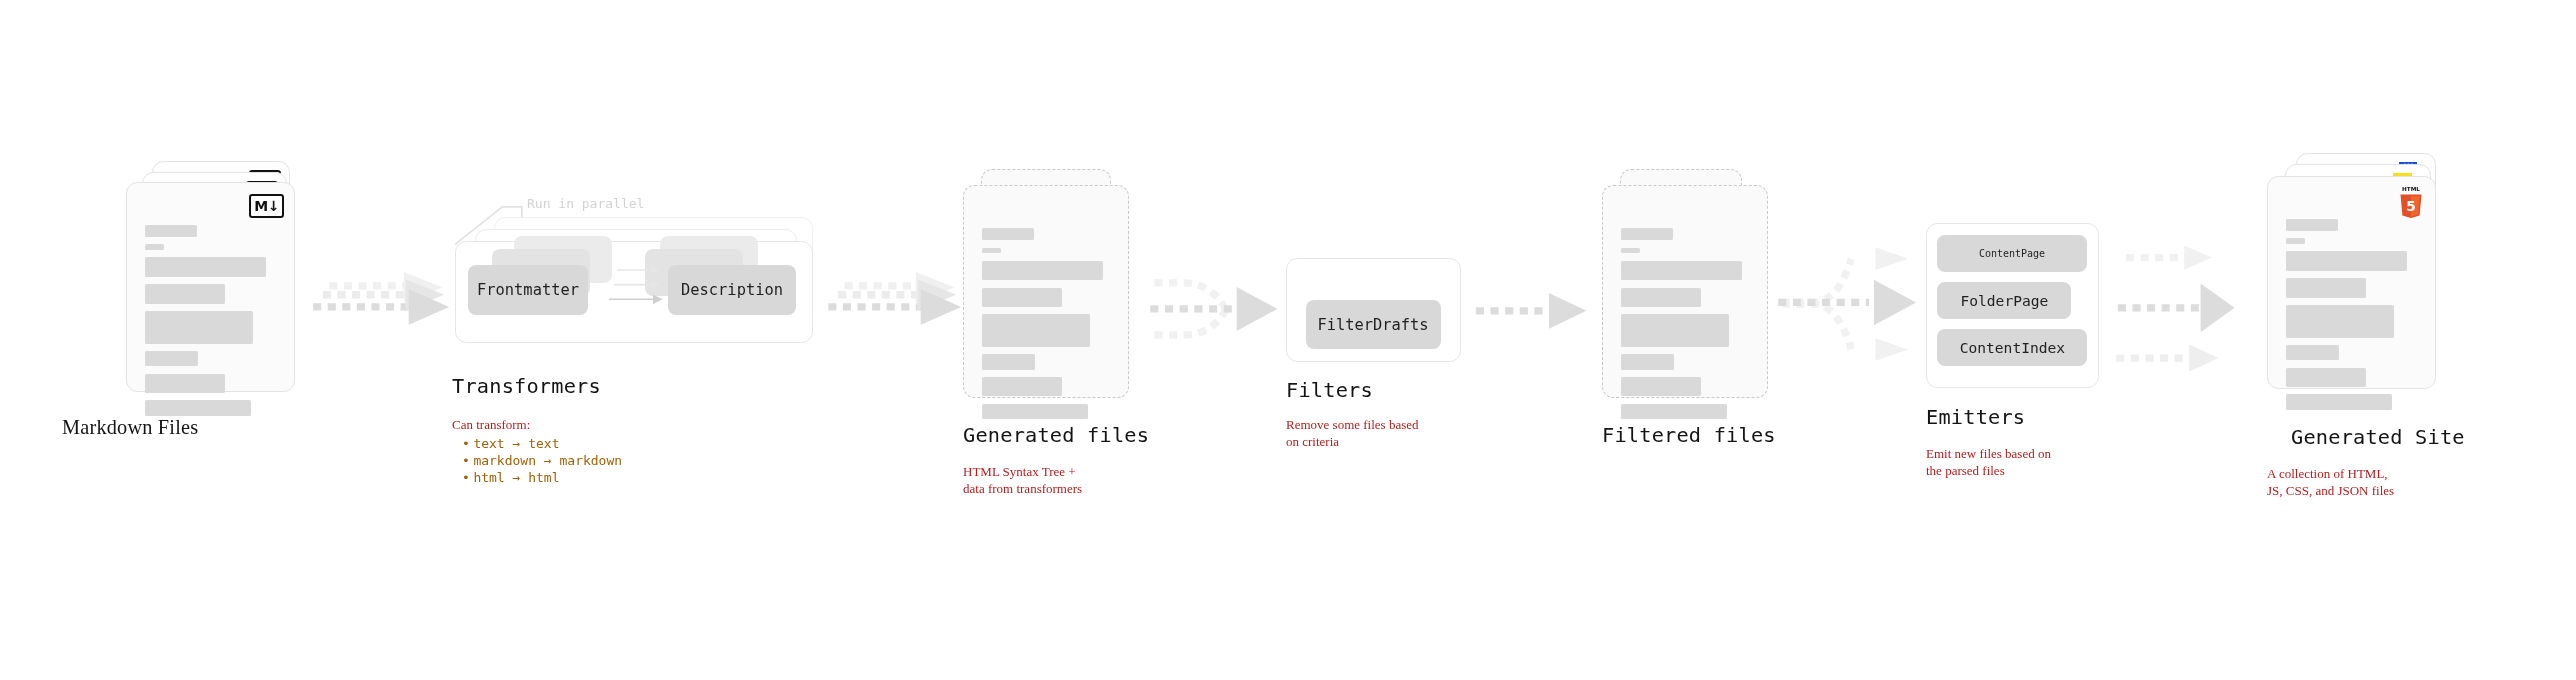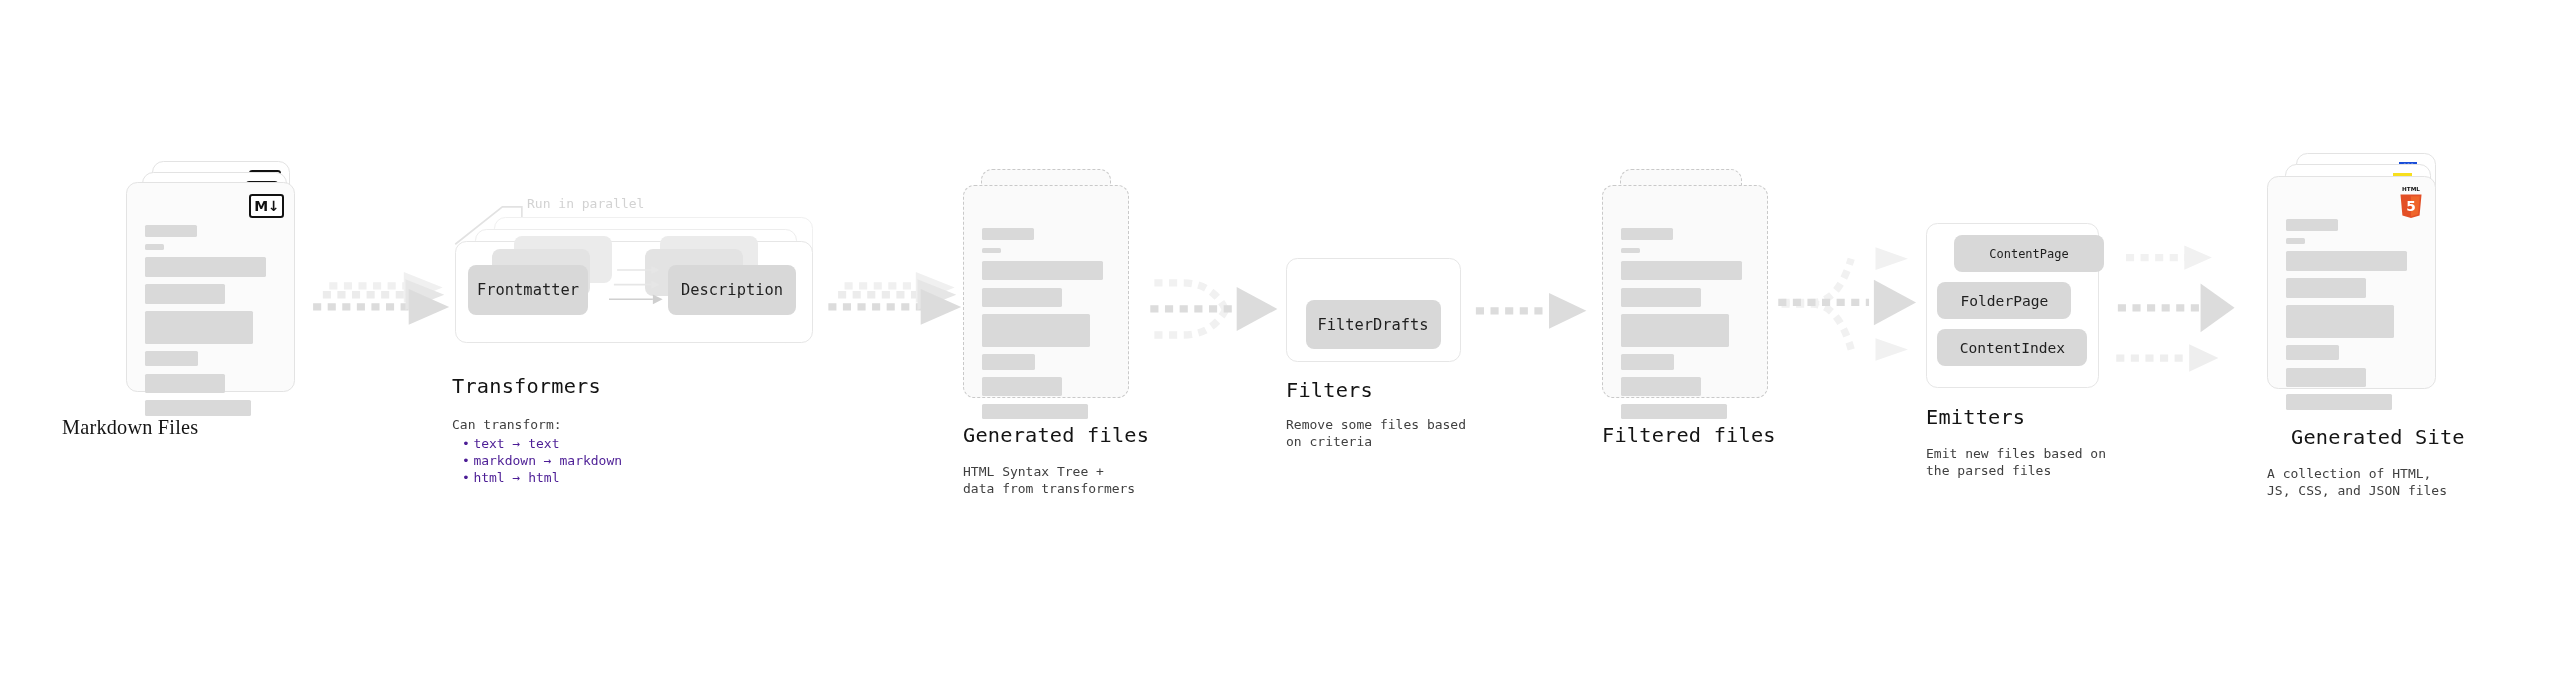--- a/index.html
+++ b/index.html
@@ -116,28 +116,29 @@
     position: absolute;
     font-size: 20.3px;
     color: #141414;
     white-space: nowrap;
     letter-spacing: 0.2px;
   }
   .cap-sub {
     position: absolute;
     font-size: 13px;
     line-height: 17px;
-    color: #404040;
+    color: #b91c1c;
     white-space: pre-line;
+    font-family: Liberation Serif, serif;
   }
   .cap-list {
     position: absolute;
     font-size: 13px;
     line-height: 17px;
-    color: #4c1d95;
+    color: #a16207;
   }
   .cap-list .li { white-space: nowrap; }
   .cap-list .li .b { display: inline-block; width: 11.4px; }
 
   .annot {
     position: absolute;
     font-size: 13px;
     color: #d2d2d2;
     white-space: nowrap;
   }
@@ -298,21 +299,21 @@
       <path d="M10 84 L48 84 Q80 84 96 140" stroke="#f1f1f1"></path>
       <line x1="6" y1="82" x2="118" y2="82" stroke="#dcdcdc"></line>
     </g>
     <polygon points="126,14 166,28 126,42" fill="#f1f1f1"></polygon>
     <polygon points="126,126 166,140 126,154" fill="#f1f1f1"></polygon>
     <polygon points="124,54 176,82 124,110" fill="#dcdcdc"></polygon>
   </svg>
 
   <div class="node" style="left:1926px; top:223px; width:187px; height:179px;">
     <div class="panel" style="left:0px; top:0px; width:173px; height:165px;"></div>
-    <div class="pill" style="left:28px; top:12.2px; width:150px; height:37px; font-size:12px;">ContentPage</div>
+    <div class="pill" style="left:11px; top:12.2px; width:150px; height:37px; font-size:10px;">ContentPage</div>
     <div class="pill" style="left:11.4px; top:59px; width:134px; height:37px; font-size:14.6px;">FolderPage</div>
     <div class="pill" style="left:11.4px; top:106px; width:150px; height:37px; font-size:14.6px;">ContentIndex</div>
   </div>
   <div class="cap-title" style="left:1926px; top:405px;">Emitters</div>
   <div class="cap-sub" style="left:1926px; top:445px;">Emit new files based on
 the parsed files</div>
 
   <svg style="left:2113px; top:232px; width:154px; height:163px;" viewBox="0 0 190 200">
     <g fill="none" stroke-dasharray="10 8" stroke-width="9">
       <line x1="16" y1="31" x2="90" y2="31" stroke="#f1f1f1"></line>

